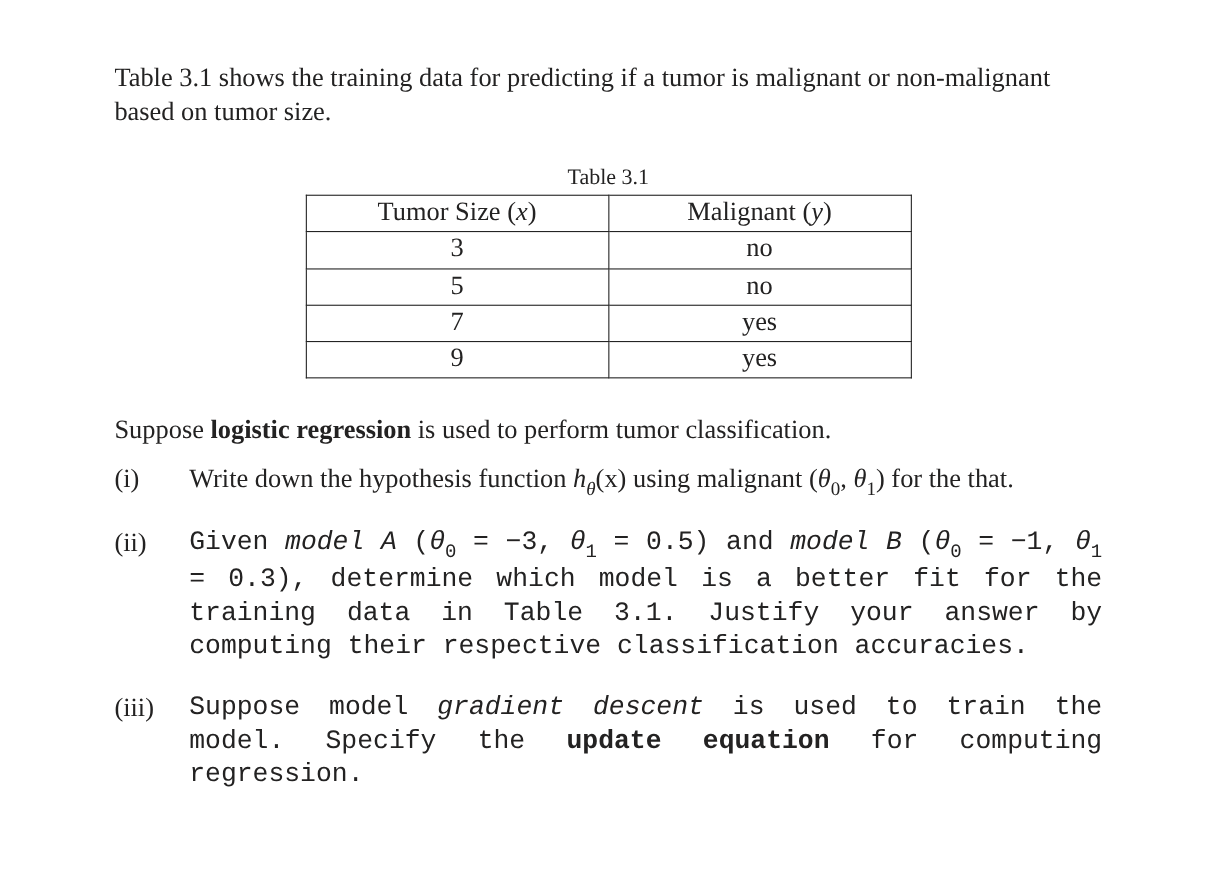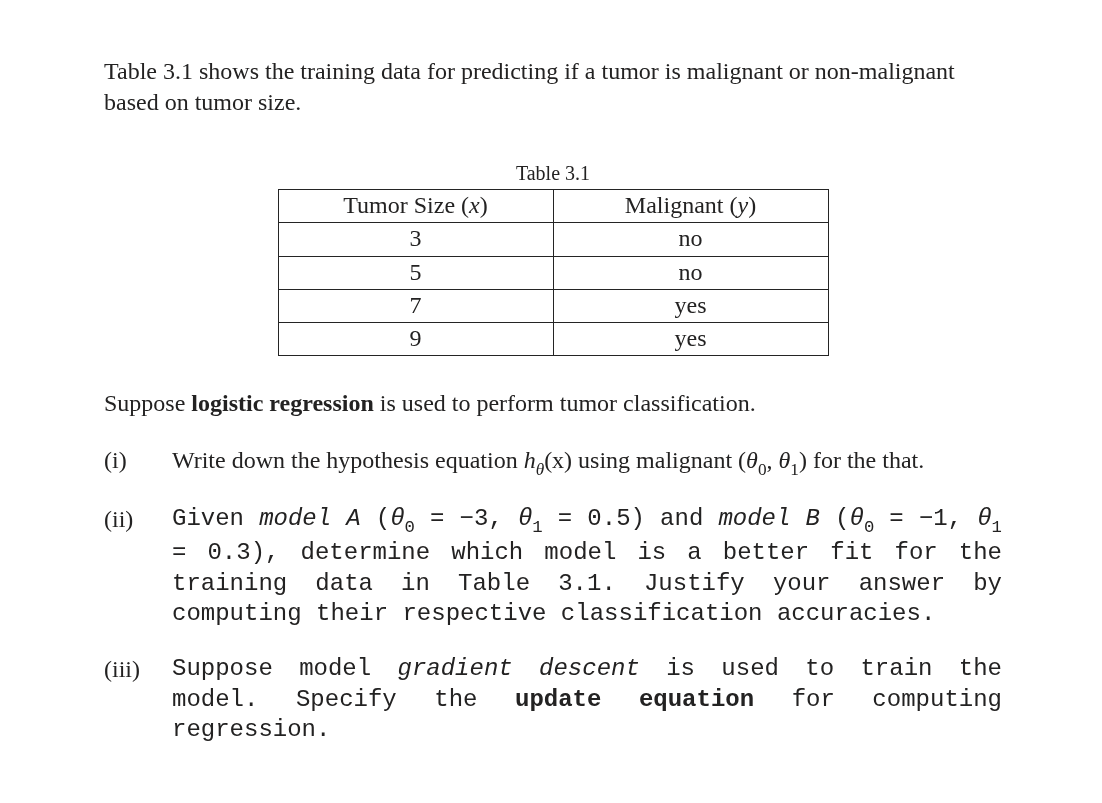--- a/index.html
+++ b/index.html
@@ -10,21 +10,21 @@
     height: 803px;
   }
   .page {
     padding: 56px 100px 40px 104px;
     font-family: "Times New Roman", Times, serif;
     font-size: 24px;
     line-height: 1.28;
     color: #232222;
   }
   .intro {
-    margin: 0 0 44px 0;
+    margin: 0 0 32px 0;
   }
   .table-wrap {
     text-align: center;
     margin: 0 0 32px 0;
   }
   .table-caption {
     margin-bottom: 2px;
     font-size: 20px;
   }
   table.data {
@@ -39,21 +39,21 @@
     font-size: 24px;
     text-align: center;
     width: 254px;
     line-height: 1.22;
   }
   table.data th {
     font-weight: normal;
   }
   .var-it { font-style: italic; }
   .lead {
-    margin: 0 0 26px 0;
+    margin: 0 0 14px 0;
   }
   .qitem {
     display: flex;
     align-items: flex-start;
     margin: 0 0 24px 0;
   }
   .qlabel {
     width: 68px;
     flex: 0 0 68px;
   }
@@ -109,21 +109,21 @@
       </table>
   </div>
 
   <p class="lead">
     <span>Suppose </span><b>logistic regression</b><span> is used to perform tumor classification.</span>
   </p>
 
   <div class="qitem">
     <div class="qlabel">(i)</div>
     <div class="qtext">
-      <span>Write down the hypothesis equation </span><span class="ital">h</span><span class="ital sub">θ</span><span>(x)</span><span> using malignant (</span><span class="ital">θ</span><span class="sub">0</span><span>, </span><span class="ital">θ</span><span class="sub">1</span><span>) for the that.</span>
+      <span>Write down the hypothesis function </span><span class="ital">h</span><span class="ital sub">θ</span><span>(x)</span><span> using malignant (</span><span class="ital">θ</span><span class="sub">0</span><span>, </span><span class="ital">θ</span><span class="sub">1</span><span>) for the that.</span>
     </div>
   </div>
 
   <div class="qitem">
     <div class="qlabel">(ii)</div>
     <div class="qtext justify">
       <span>Given </span><span class="ital">model A</span><span> (</span><span class="ital">θ</span><span class="sub">0</span><span> = −3, </span><span class="ital">θ</span><span class="sub">1</span><span> = 0.5)</span><span> and </span><span class="ital">model B</span><span> (</span><span class="ital">θ</span><span class="sub">0</span><span> = −1, </span><span class="ital">θ</span><span class="sub">1</span><span> = 0.3),</span><span> determine which model is a better fit for the training data in Table 3.1. Justify your answer by computing their respective classification accuracies.</span>
     </div>
   </div>
 

